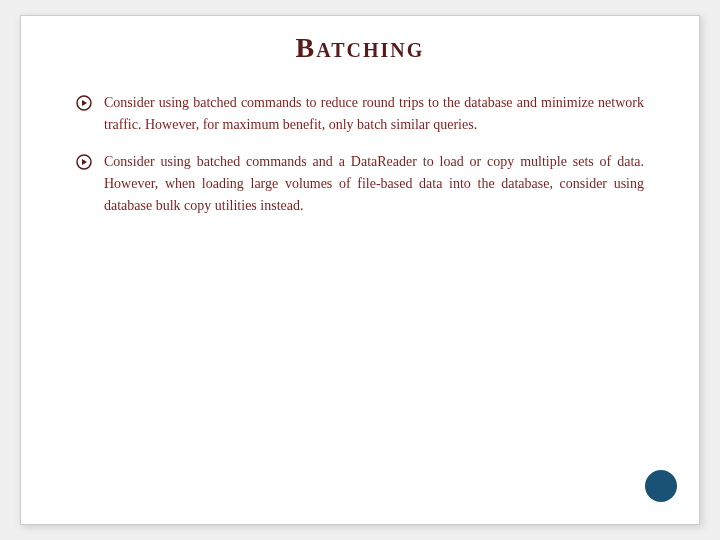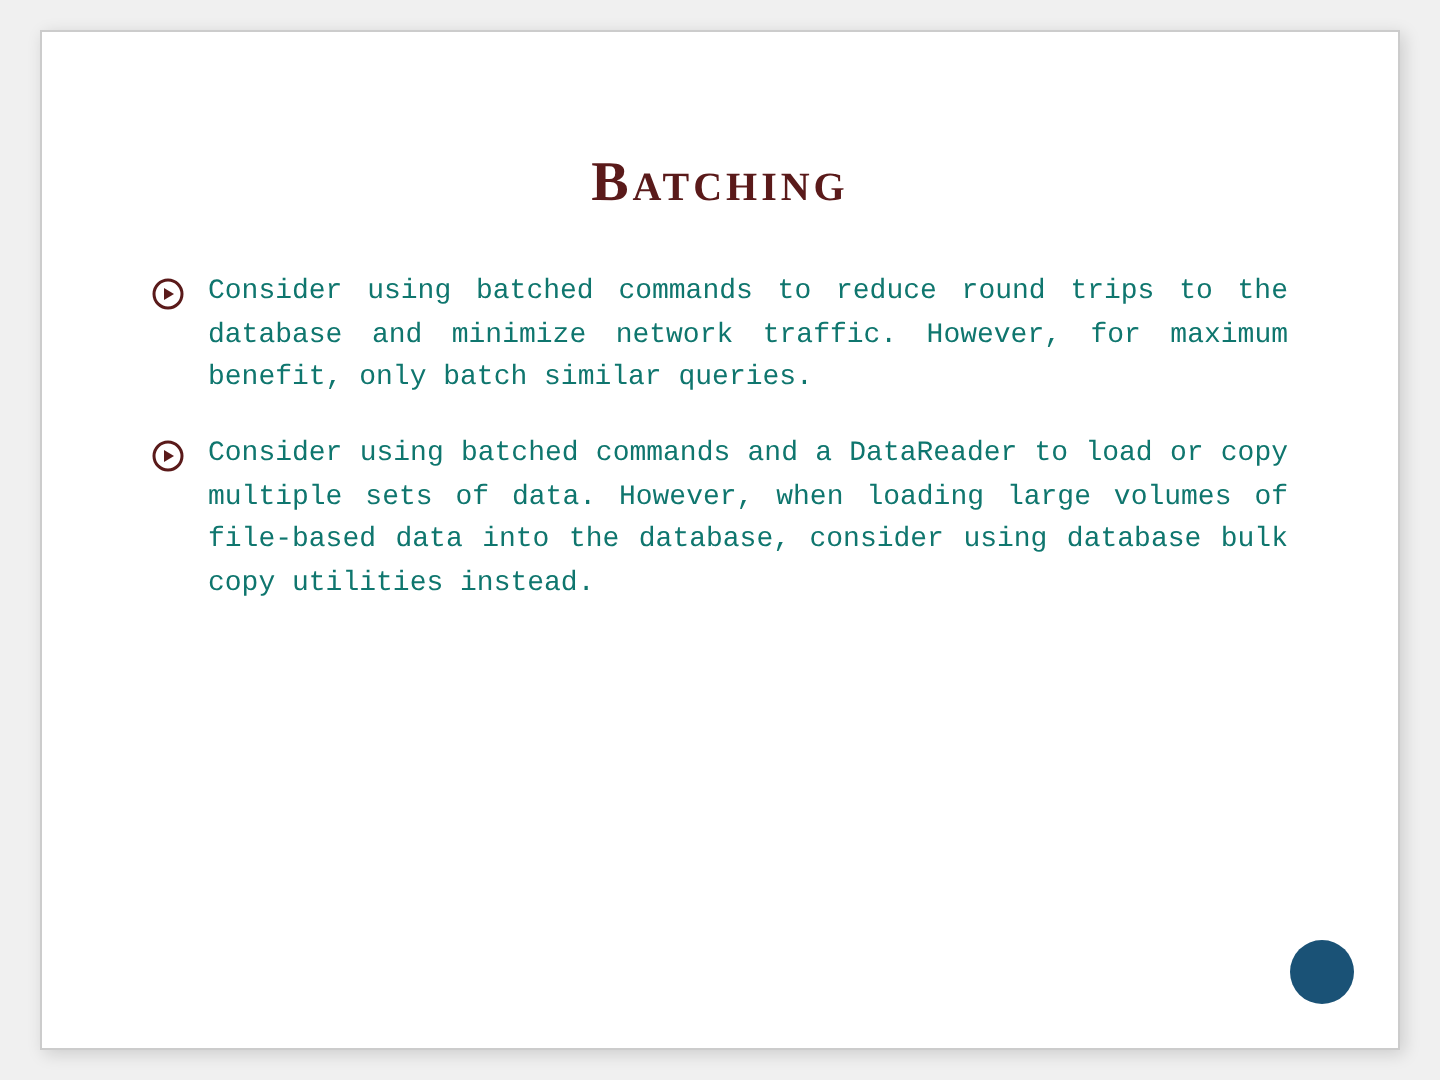--- a/index.html
+++ b/index.html
@@ -16,21 +16,21 @@
       align-items: center;
       justify-content: center;
       font-family: Georgia, 'Times New Roman', serif;
     }
 
     .slide {
       width: 680px;
       height: 510px;
       background: #ffffff;
       border: 1px solid #cccccc;
-      padding: 60px 55px 40px 55px;
+      padding: 16px 55px 40px 55px;
       display: flex;
       flex-direction: column;
       position: relative;
       box-shadow: 2px 2px 8px rgba(0,0,0,0.15);
     }
 
     .slide-title {
       text-align: center;
       font-size: 28px;
       font-weight: bold;
@@ -62,24 +62,24 @@
       position: relative;
     }
 
     .bullet-icon svg {
       width: 16px;
       height: 16px;
     }
 
     .bullet-text {
       font-size: 14px;
-      color: #0f766e;
+      color: #7f1d1d;
       line-height: 1.55;
       text-align: justify;
-      font-family: Liberation Mono, monospace;
+      font-family: Liberation Serif, serif;
     }
 
     .bottom-dot {
       position: absolute;
       bottom: 22px;
       right: 22px;
       width: 32px;
       height: 32px;
       background: #1a5276;
       border-radius: 50%;

